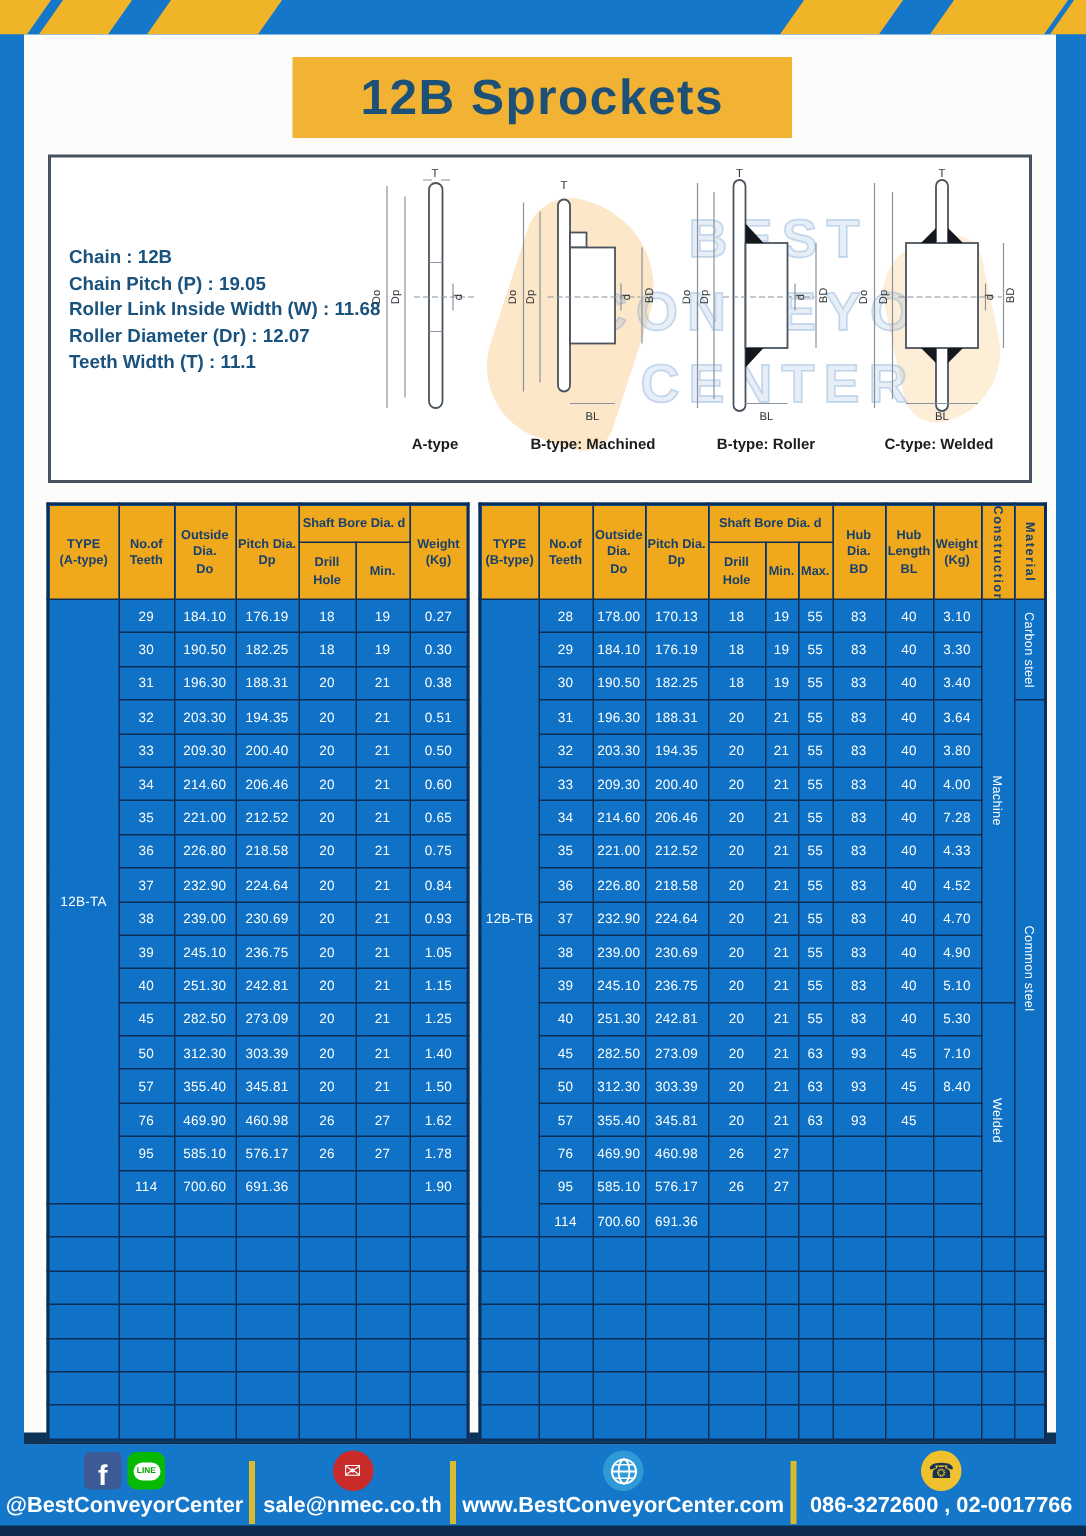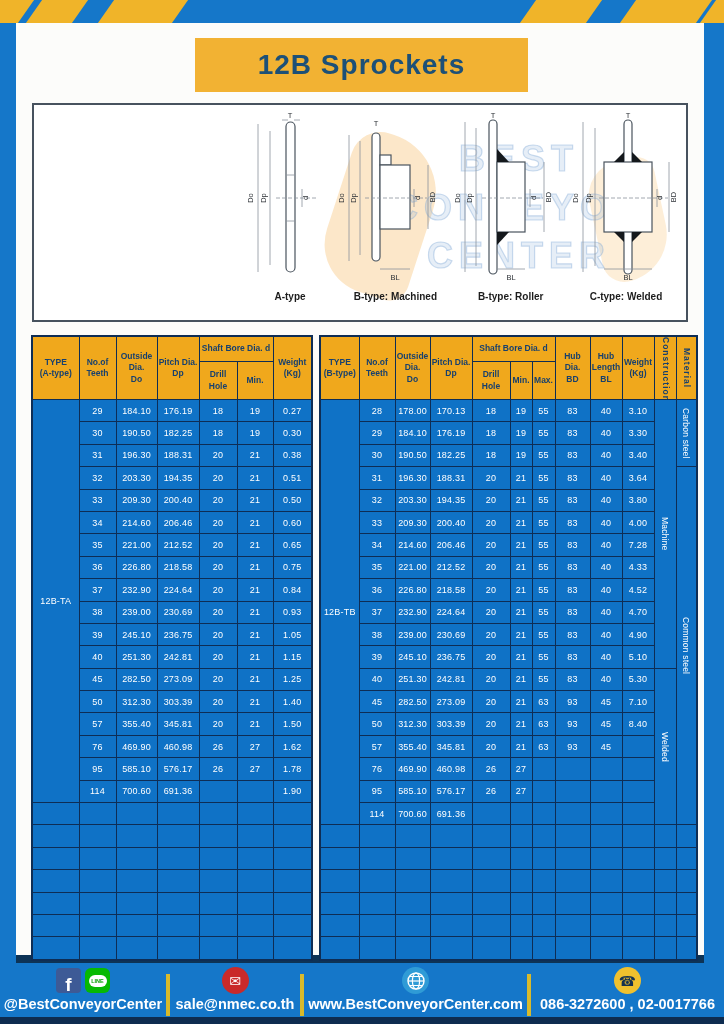--- a/index.html
+++ b/index.html
@@ -6,21 +6,21 @@
   .canvas{position:relative;width:724px;height:1024px;background:#1577c9;overflow:hidden;
           font-family:"Liberation Sans",sans-serif;margin:0 auto;}
   
   .hazard{position:absolute;top:0;left:0;right:0;height:23px;overflow:hidden;}
   .stripe{position:absolute;top:0;height:23px;background:#f0b429;transform:skewX(-35deg);}
   
   .page{position:absolute;left:16px;top:23px;width:688px;height:932px;background:#fcfcfa;
         border-bottom:8px solid #0d3356;}
   .banner{position:absolute;left:179px;top:15px;width:333px;height:54px;background:#f2b233;
           display:flex;align-items:center;justify-content:center;}
-  .banner span{font-size:28px;font-weight:bold;color:#1d5077;letter-spacing:1px;}
+  .banner span{font-size:33px;font-weight:bold;color:#1d5077;letter-spacing:1px;}
   
   .specbox{position:absolute;left:16px;top:80px;width:652px;height:215px;background:#fff;
            border:2px solid #47525e;overflow:hidden;}
   .watermark{position:absolute;left:320px;top:30px;width:330px;text-align:center;
              font-size:36px;font-weight:bold;letter-spacing:6px;line-height:1.35;
              color:rgba(130,170,215,0.20);-webkit-text-stroke:1.2px rgba(130,170,215,0.40);
              pointer-events:none;}
   .blob1{position:absolute;left:300px;top:30px;width:95px;height:160px;background:rgba(243,170,62,0.28);
          border-radius:30px 60px 20px 50px;transform:rotate(18deg);}
   .blob2{position:absolute;left:560px;top:55px;width:70px;height:120px;background:rgba(243,170,62,0.20);
@@ -85,20 +85,27 @@
 
     <div class="banner">
       <span>12B Sprockets</span>
     </div>
 
     <div class="specbox">
       <div class="blob1"></div>
       <div class="blob2"></div>
       <div class="watermark">BEST CONVEYOR CENTER</div>
 
+      <div class="speclines">
+        <div>Chain : 12B</div>
+        <div>Chain Pitch (P) : 19.05</div>
+        <div>Roller Link Inside Width (W) : 11.68</div>
+        <div>Roller Diameter (Dr) : 12.07</div>
+        <div>Teeth Width (T) : 11.1</div>
+      </div>
 
       <div class="figs">
 
         <div class="fig">
           <svg width="92" height="172" viewBox="0 0 92 172">
             <text class="dimtxt" x="46" y="7" text-anchor="middle">T</text>
             <line class="dim" x1="38" y1="9" x2="44" y2="9"></line>
               <line class="dim" x1="50" y1="9" x2="56" y2="9"></line>
             <line class="dim" x1="14" y1="13" x2="14" y2="161"></line>
             <text class="dimtxt" transform="rotate(-90 9 87)" x="9" y="87" text-anchor="middle">Do</text>

